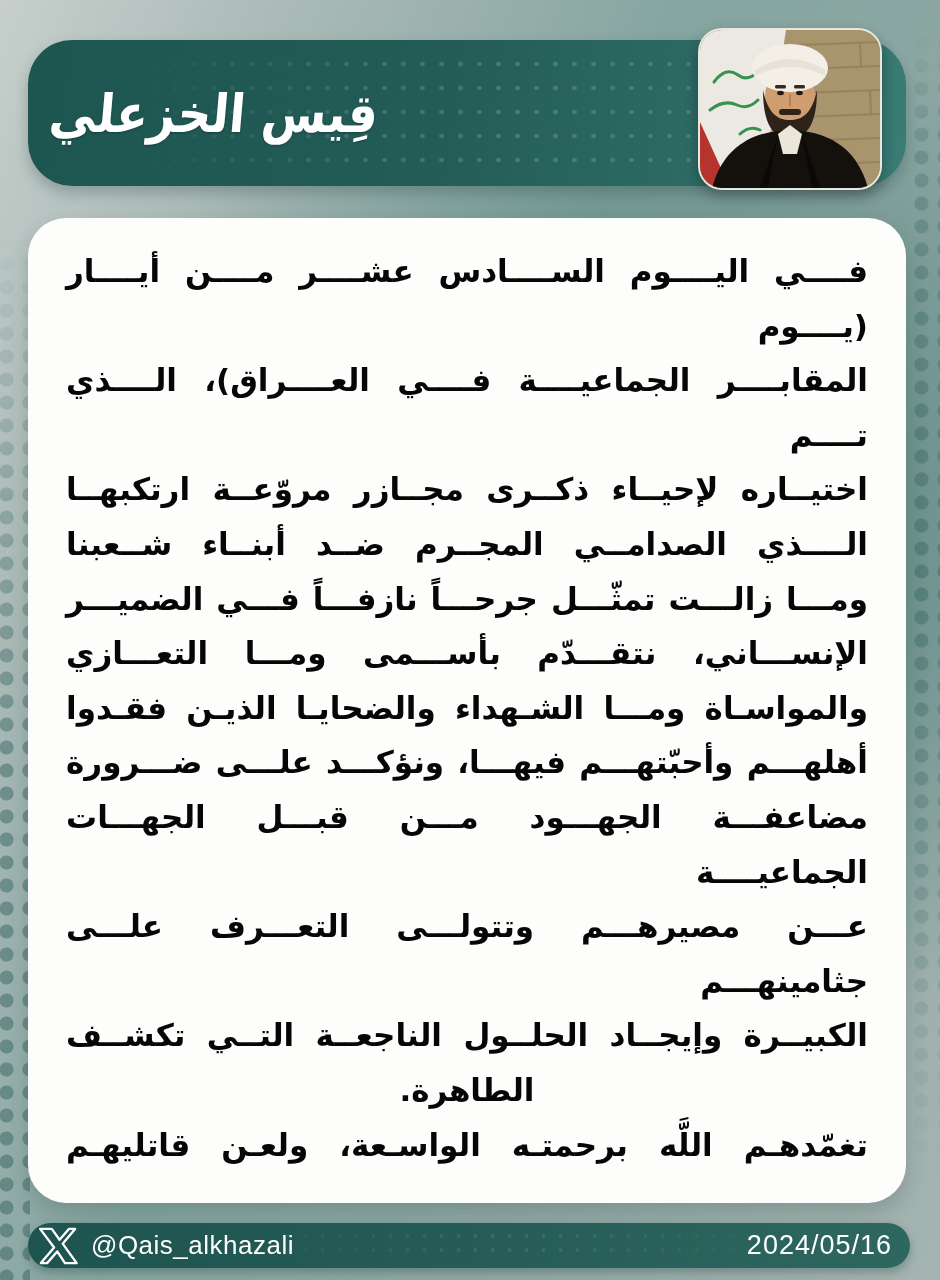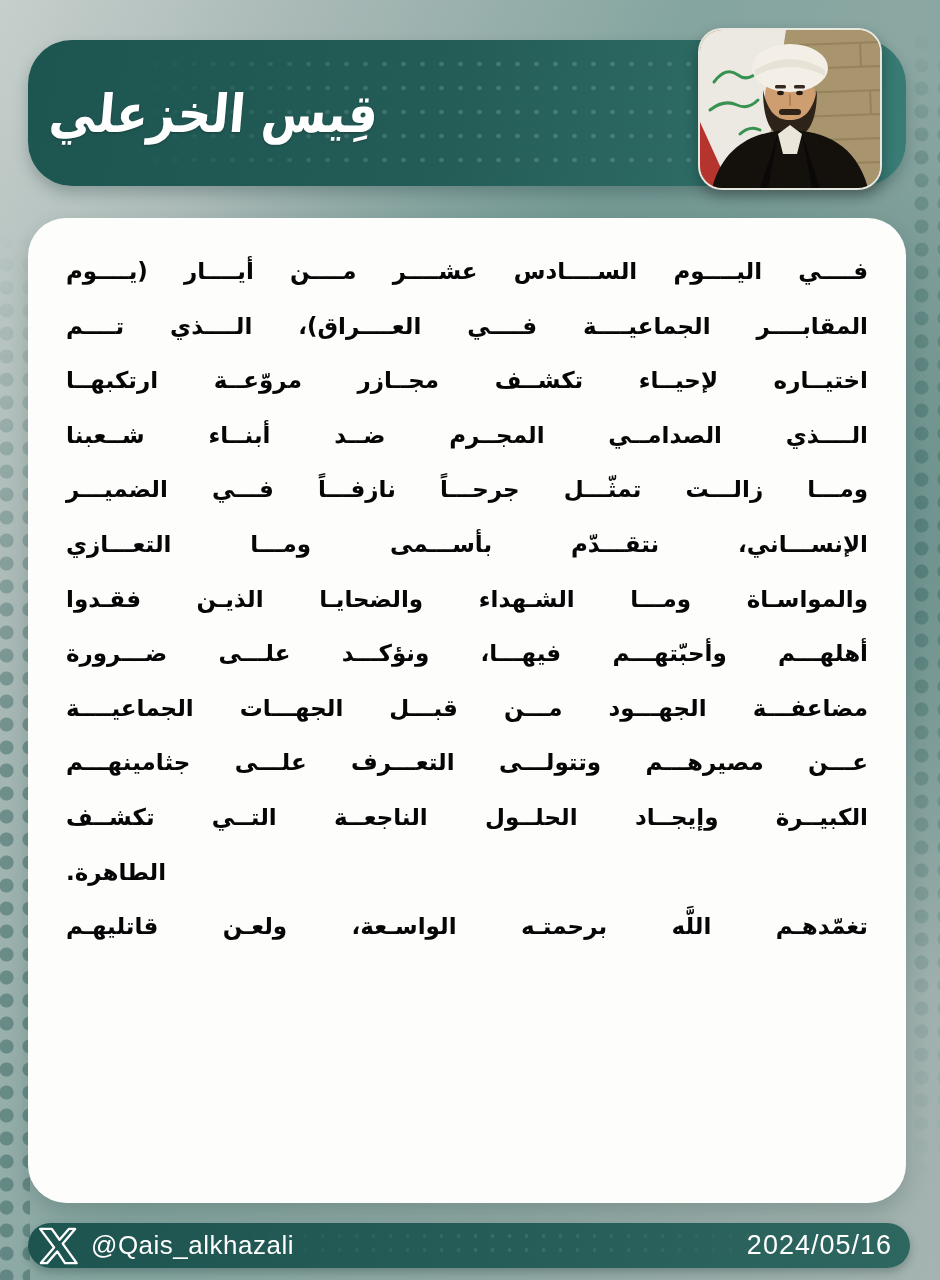--- a/index.html
+++ b/index.html
@@ -56,24 +56,24 @@
 
   
   .card{
     position:absolute;left:28px;top:218px;width:878px;height:985px;border-radius:38px;
     background:#fdfdfc;box-sizing:border-box;padding:26px 38px;
     box-shadow:0 10px 20px rgba(20,50,45,0.18);
   }
   .line{
     direction:rtl;unicode-bidi:plaintext;
     font-family:"DejaVu Sans",sans-serif;font-weight:700;
-    font-size:23px;line-height:54.6px;color:#060606;
+    font-size:31px;line-height:54.6px;color:#060606;
   }
   .line.j{text-align:justify;text-align-last:justify;}
-  .line.r{text-align:left;}
+  .line.r{text-align:center;}
 
   
   .footer-bar{
     position:absolute;left:28px;top:1223px;width:882px;height:45px;border-radius:23px;
     background:linear-gradient(95deg,#1d5450 0%,#265d58 55%,#2e6660 100%);
     display:flex;align-items:center;box-shadow:0 4px 10px rgba(15,45,42,0.3);
   }
   .footer-bar::after{
     content:"";position:absolute;inset:6px 14px;border-radius:inherit;pointer-events:none;
     background-image:radial-gradient(circle, rgba(255,255,255,0.10) 1.6px, transparent 2.2px);
@@ -139,21 +139,21 @@
       <path d="M12 158 C24 114 56 101 90 100 C124 101 156 114 168 158 Z" fill="#14110d"></path>
       <polygon points="78,104 90,95 102,104 97,124 83,124" fill="#ebe6da"></polygon>
       <path d="M78 104 L68 158 L60 158 Z" fill="#0a0908"></path>
       <path d="M102 104 L112 158 L120 158 Z" fill="#0a0908"></path>
     </svg>
   </div>
 
   <div class="card">
     <div class="line j">فــــي اليــــوم الســــادس عشــــر مــــن أيــــار (يــــوم</div>
     <div class="line j">المقابــــر الجماعيــــة فــــي العــــراق)، الــــذي تــــم</div>
-    <div class="line j">اختيــاره لإحيــاء تكشــف مجــازر مروّعــة ارتكبهــا</div>
+    <div class="line j">اختيــاره لإحيــاء ذكــرى مجــازر مروّعــة ارتكبهــا</div>
     <div class="line j">الــــذي الصدامــي المجــرم ضــد أبنــاء شــعبنا</div>
     <div class="line j">ومـــا زالـــت تمثّـــل جرحـــاً نازفـــاً فـــي الضميـــر</div>
     <div class="line j">الإنســـاني، نتقـــدّم بأســـمى ومـــا التعـــازي</div>
     <div class="line j">والمواسـاة ومـــا الشـهداء والضحايـا الذيـن فقـدوا</div>
     <div class="line j">أهلهـــم وأحبّتهـــم فيهـــا، ونؤكـــد علـــى ضـــرورة</div>
     <div class="line j">مضاعفـــة الجهـــود مـــن قبـــل الجهـــات الجماعيــــة</div>
     <div class="line j">عـــن مصيرهـــم وتتولـــى التعـــرف علـــى جثامينهـــم</div>
     <div class="line j">الكبيــرة وإيجــاد الحلــول الناجعــة التــي تكشــف</div>
     <div class="line r">الطاهرة.</div>
     <div class="line j">تغمّدهـم اللَّه برحمتـه الواسـعة، ولعـن قاتليهـم</div>

